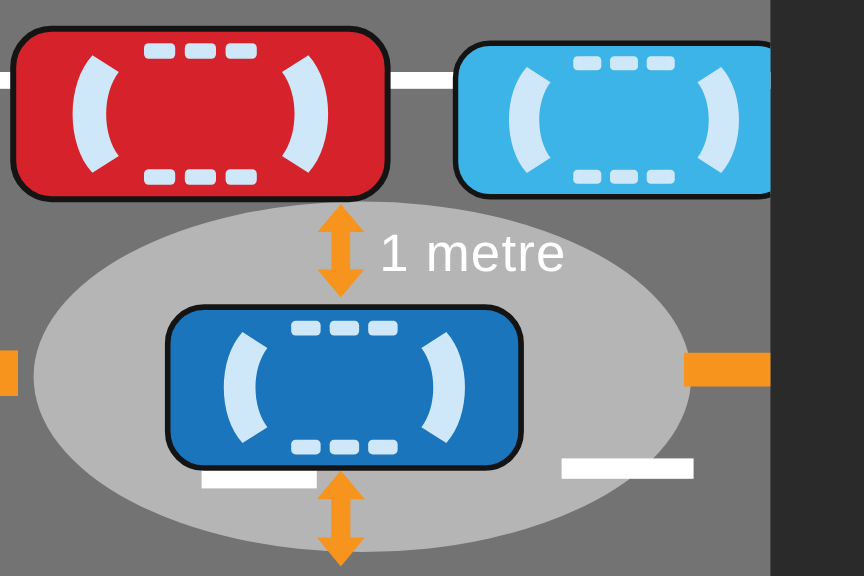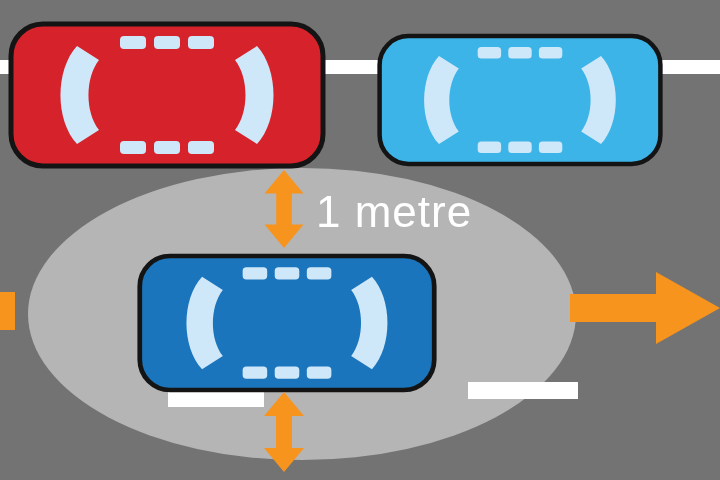--- a/index.html
+++ b/index.html
@@ -1,18 +1,18 @@
 <!DOCTYPE html>
 <html style="--road: #737373; --zone: #b5b5b5; --lane_line: #ffffff; --arrow: #f7941d; --red_car_body: #d6232b; --cyan_car_body: #3cb4e7; --blue_car_body: #1b75bc; --glass: #cfe8f9; --outline: #141414; --text: #ffffff;"><head>
 <meta charset="utf-8">
 <style>
   * { margin:0; padding:0; box-sizing:border-box; }
   html,body { background:#2a2a2a; font-family:"Liberation Sans", sans-serif; }
   .stage {
-    position:relative; width:720px; height:480px; overflow:hidden;
+    position:relative; width:642px; height:480px; overflow:hidden;
     background:var(--road,#737373);
   }
   .abs { position:absolute; }
   .lane-line { background:var(--lane_line,#ffffff); }
   .zone { background:var(--zone,#b5b5b5); border-radius:50%; }
   .car { position:absolute; display:block; }
   .car .body  { fill:var(--car-body); stroke:var(--outline,#141414); stroke-width:5; }
   .car .glass { fill:var(--glass,#cfe8f9); }
   .car--red  { --car-body:var(--red_car_body,#d6232b); }
   .car--cyan { --car-body:var(--cyan_car_body,#3cb4e7); }

